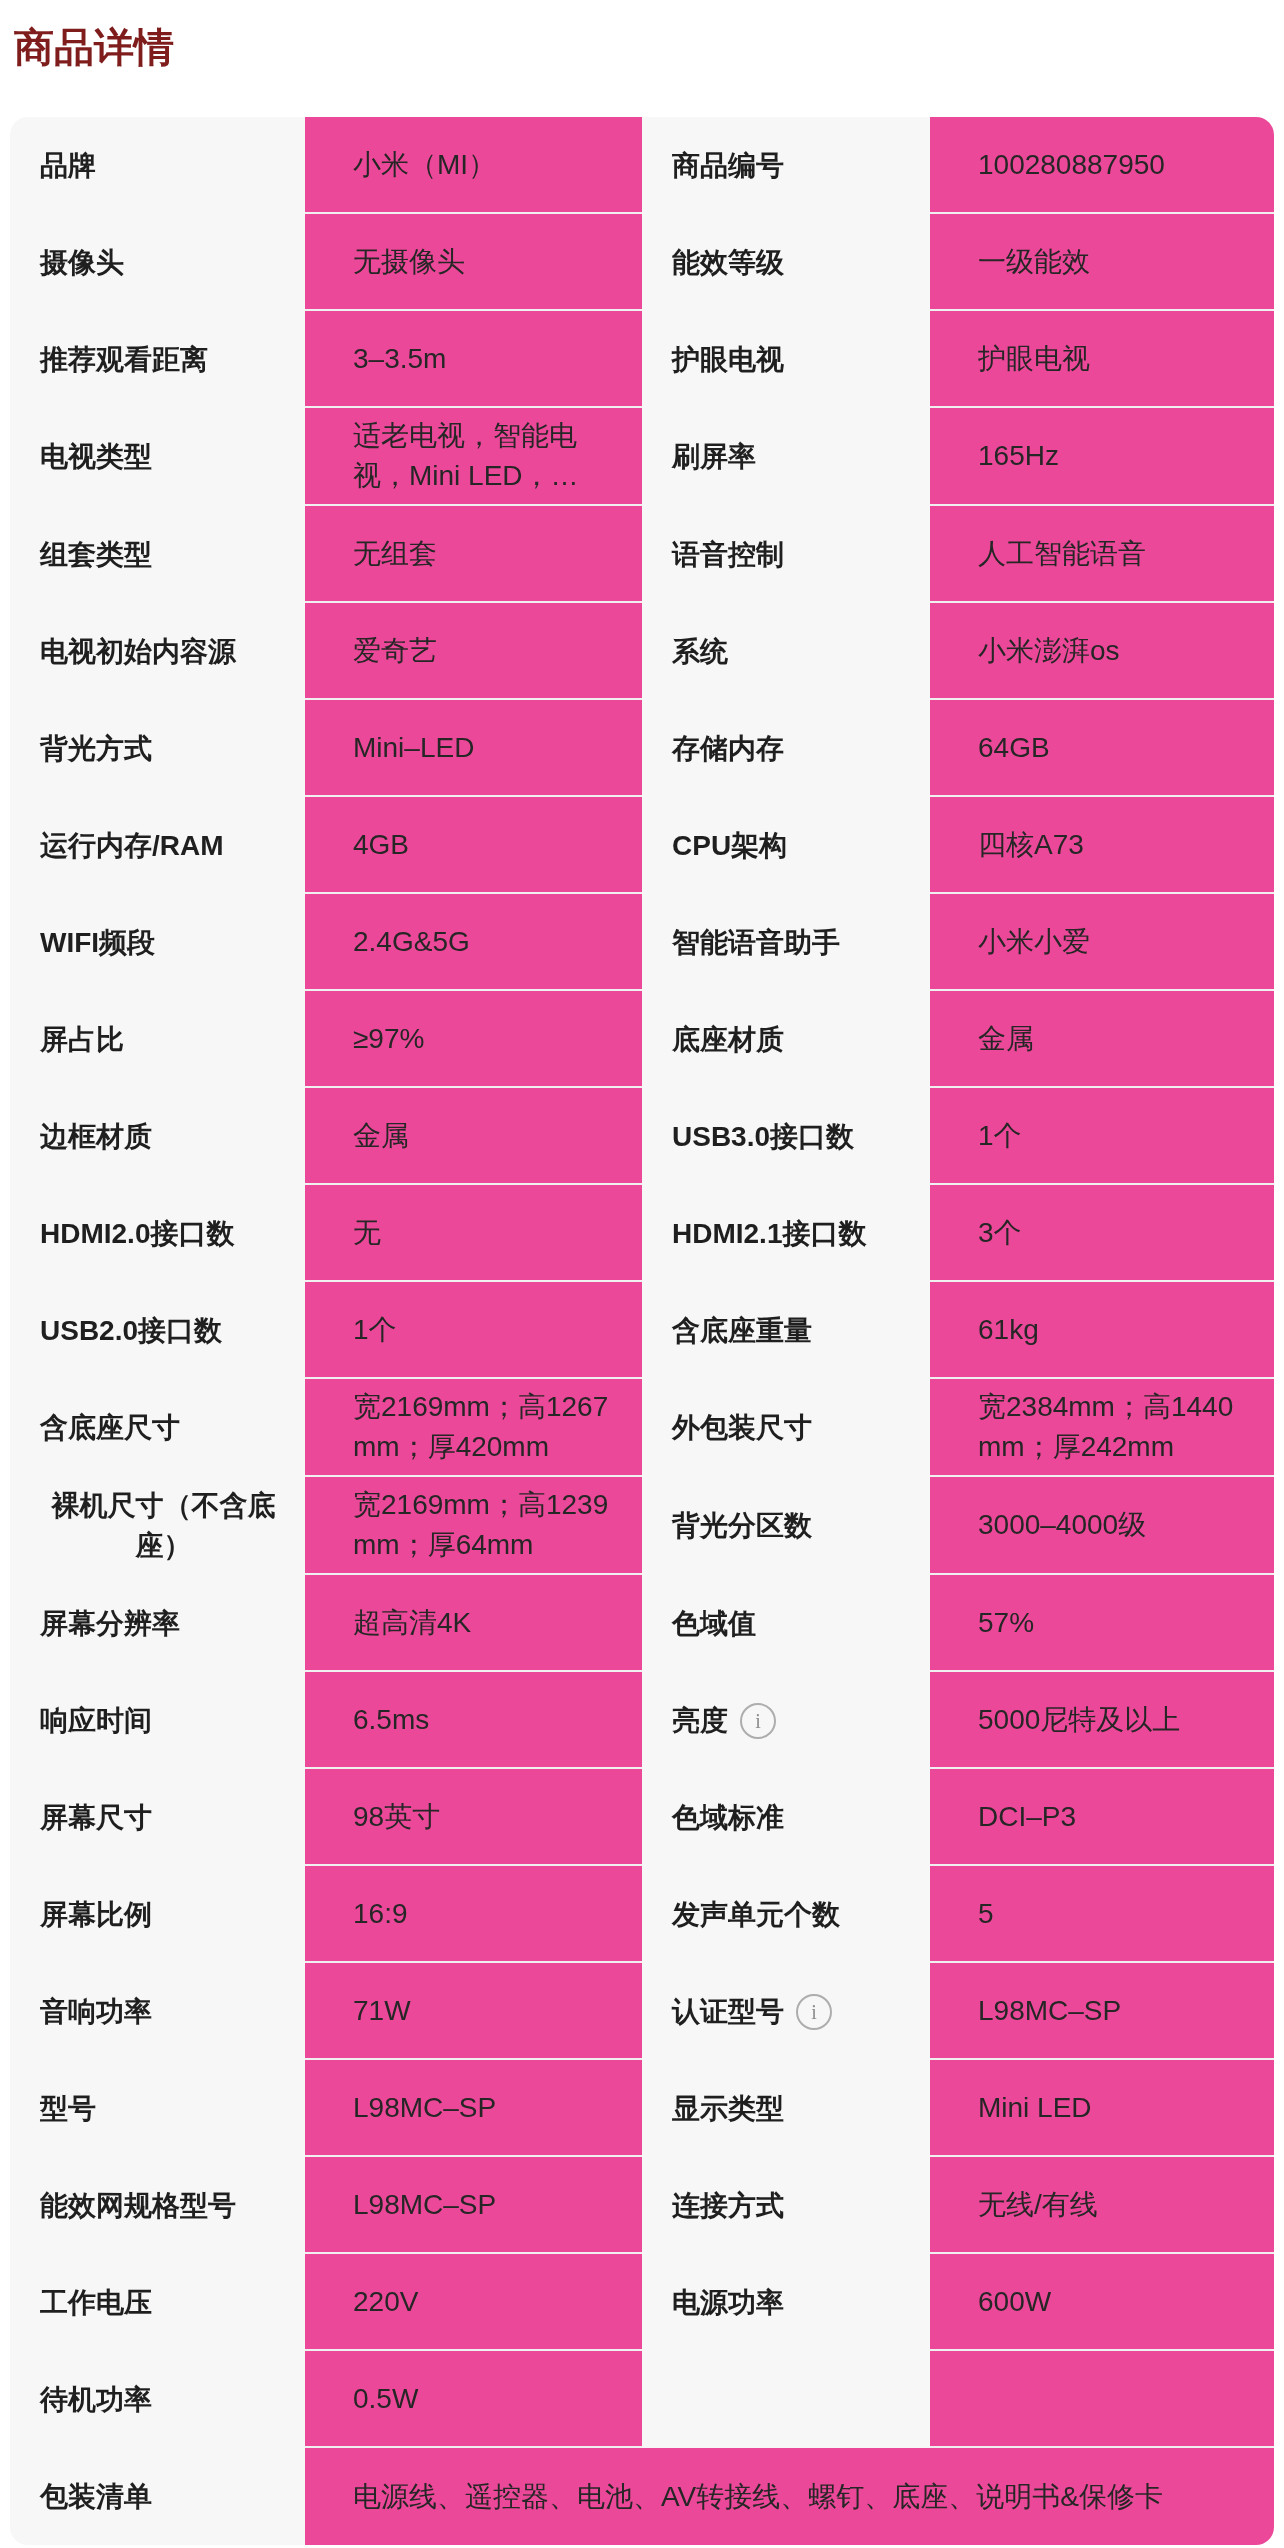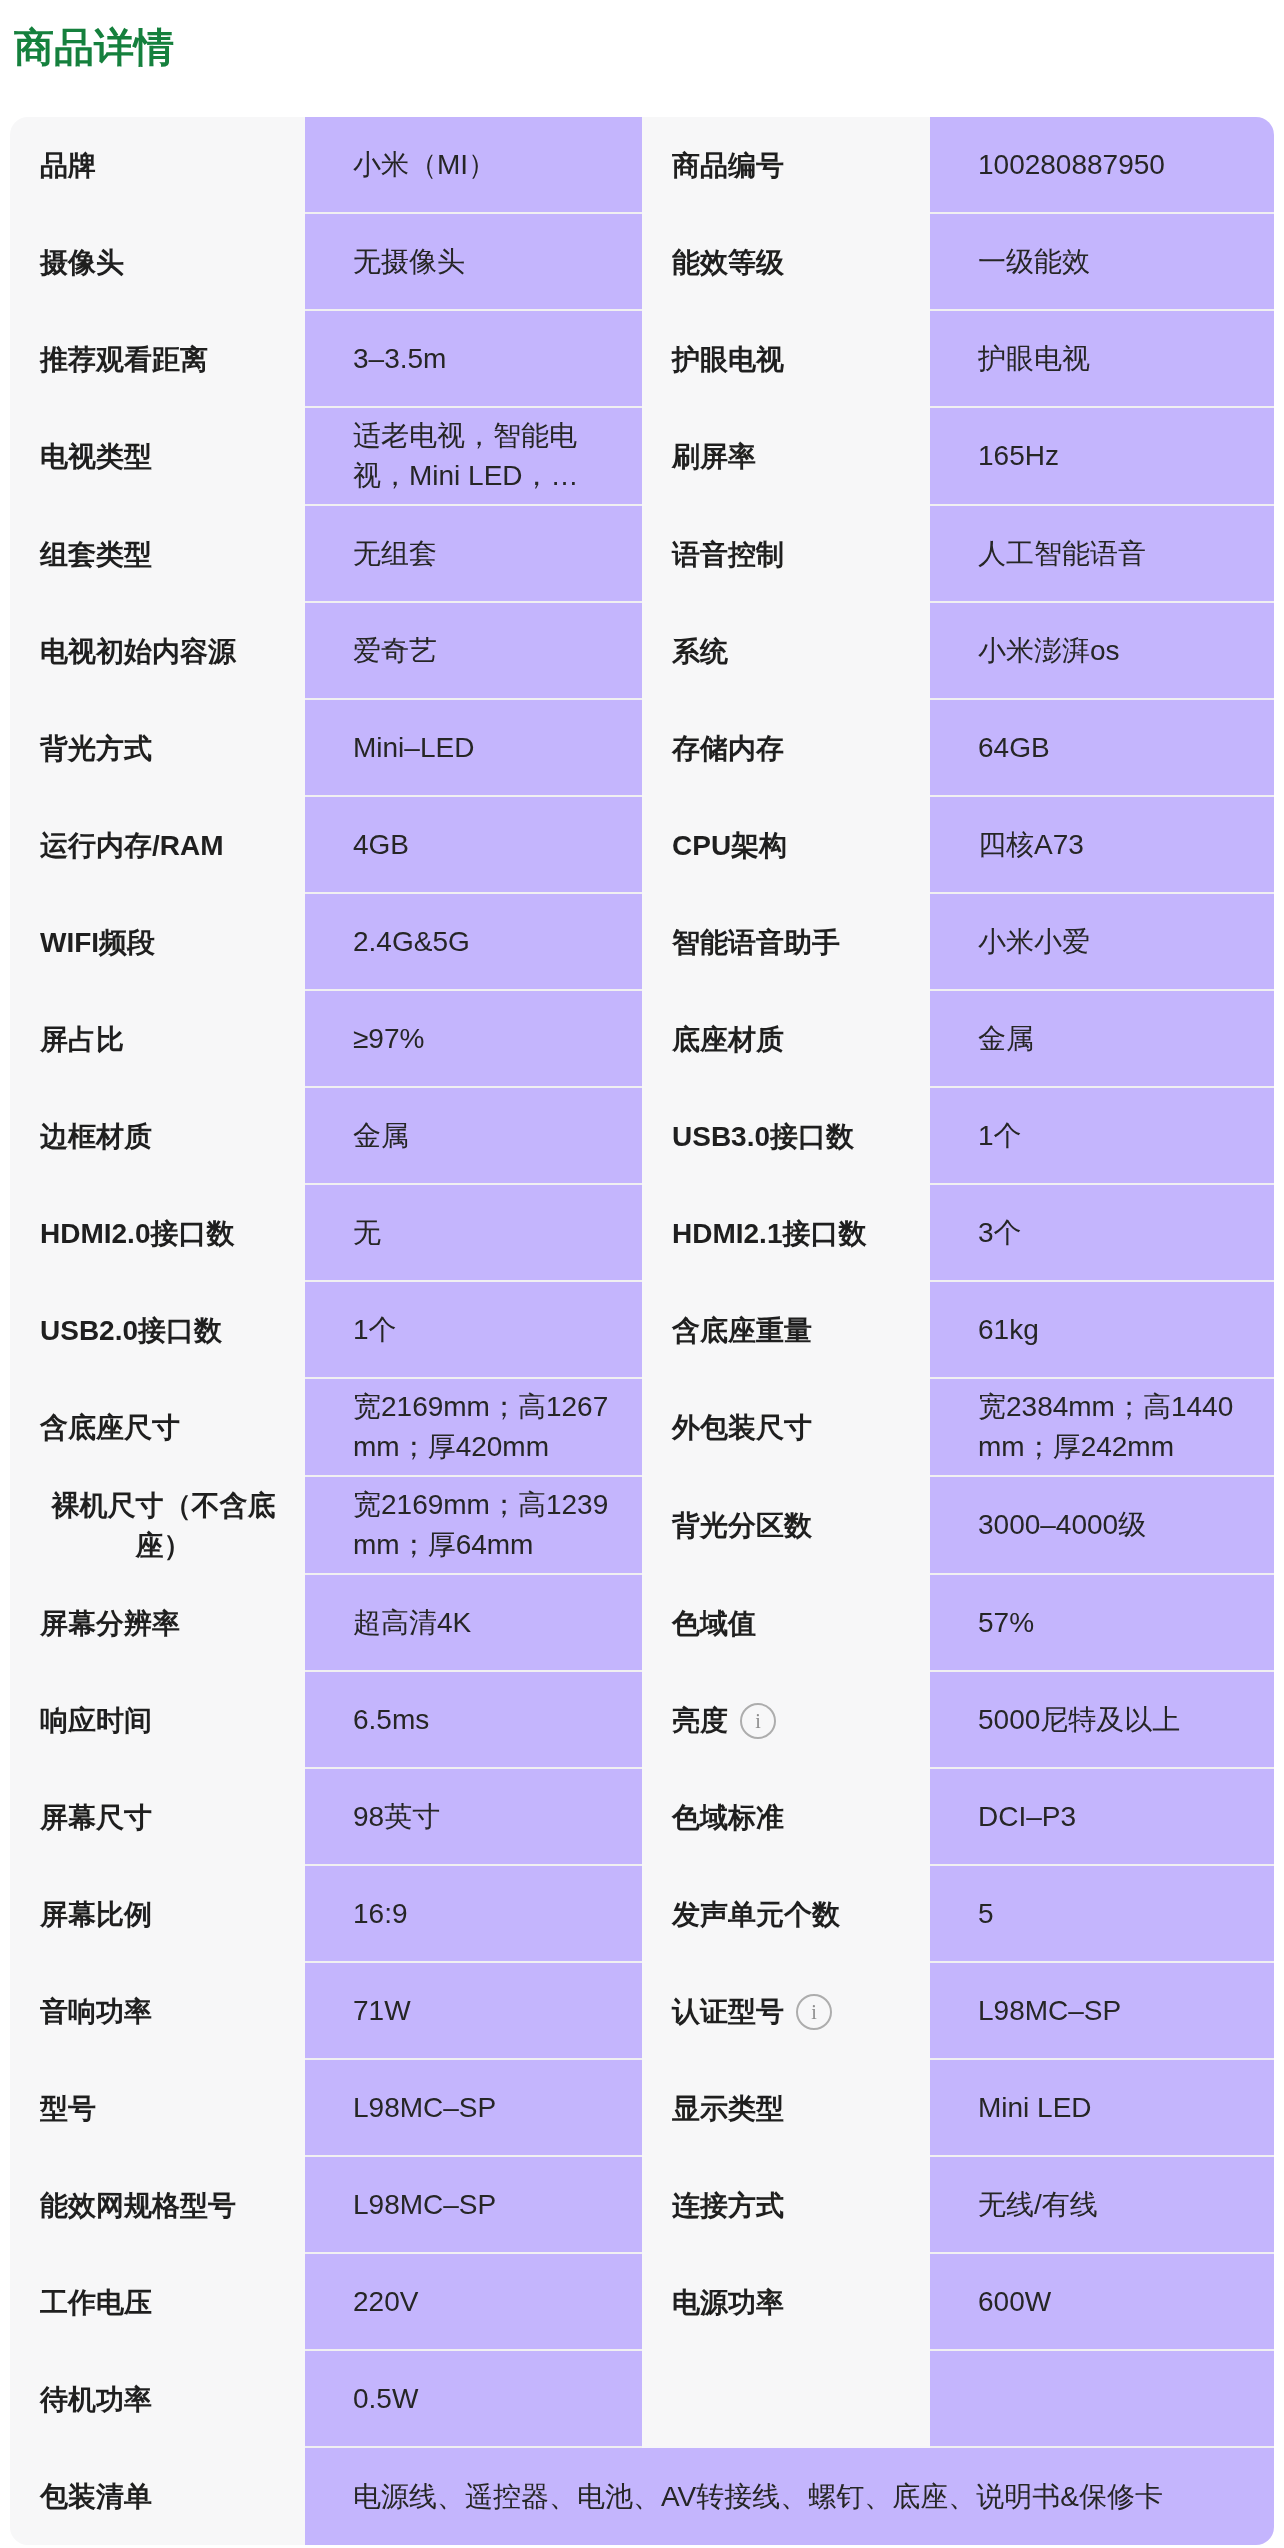--- a/index.html
+++ b/index.html
@@ -11,21 +11,21 @@
     width: 1284px;
     min-height: 2548px;
     font-family: "Liberation Sans", "DejaVu Sans", sans-serif;
     color: #262626;
   }
   .page-title {
     margin: 22px 0 0 14px;
     font-size: 40px;
     line-height: 50px;
     font-weight: 700;
-    color: #15803d;
+    color: #7f1d1d;
   }
   .spec-table {
     margin: 45px 10px 12px 10px;
     display: grid;
     grid-template-columns: 295px 337px 288px 344px;
     border-radius: 18px;
     overflow: hidden;
   }
   .cell {
     display: flex;
@@ -37,21 +37,21 @@
     line-height: 40px;
     word-break: break-all;
   }
   .cell.label {
     background: #f7f7f8;
     font-weight: 600;
     color: #1f1f1f;
     text-align: center;
   }
   .cell.value {
-    background: #c4b5fd;
+    background: #ec4899;
     font-weight: 400;
     padding-left: 48px;
     padding-right: 22px;
     border-bottom: 2px solid #f0f0f1;
   }
   .cell.value.no-divider {
     border-bottom: none;
     text-align: center;
   }
   .cell.value.span3 {

